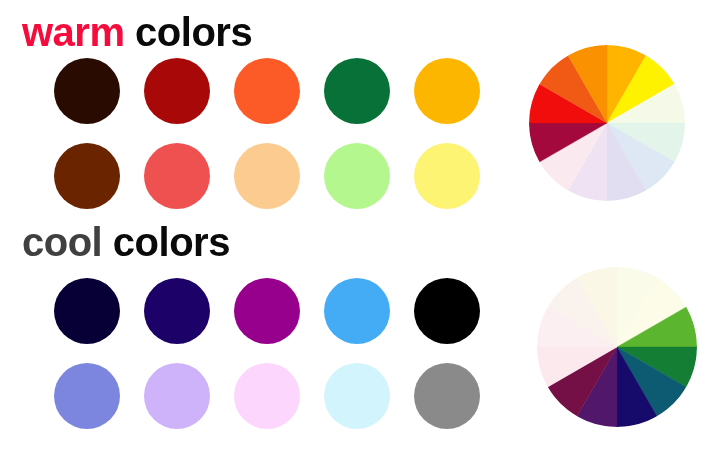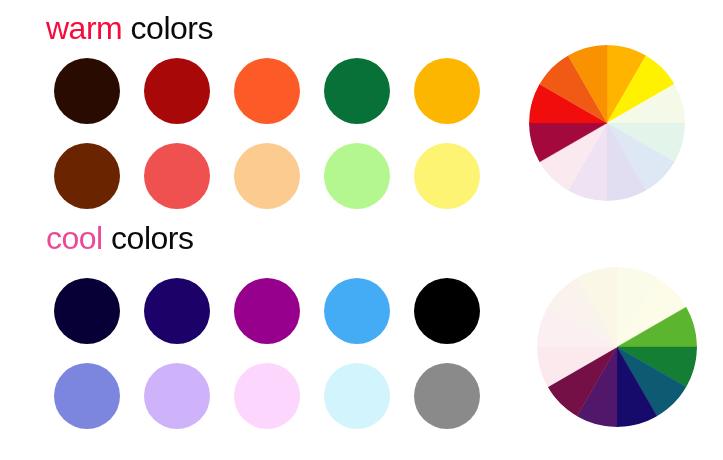--- a/index.html
+++ b/index.html
@@ -17,31 +17,30 @@
   .page {
     position: absolute;
     left: 0; top: 0;
     width: 723px;
     height: 460px;
   }
 
   
   .heading {
     position: absolute;
-    font-size: 32px;
-    font-weight: normal;
+    font-size: 40px;
+    font-weight: bold;
     letter-spacing: -0.5px;
     white-space: nowrap;
     line-height: 1;
-    margin-left: 24px;
   }
   #warm-heading { left: 22px; top: 12px; }
   #cool-heading { left: 22px; top: 222px; }
   .heading .accent-warm { color: #F50C3C; }
-  .heading .accent-cool { color: #ec4899; }
+  .heading .accent-cool { color: #404040; }
   .heading .neutral { color: #0A0A0A; }
 
   
   .swatch-row {
     position: absolute;
     display: flex;
     gap: 24px;
   }
   #warm-row-1 { left: 54px; top: 58px; }
   #warm-row-2 { left: 54px; top: 143px; }

